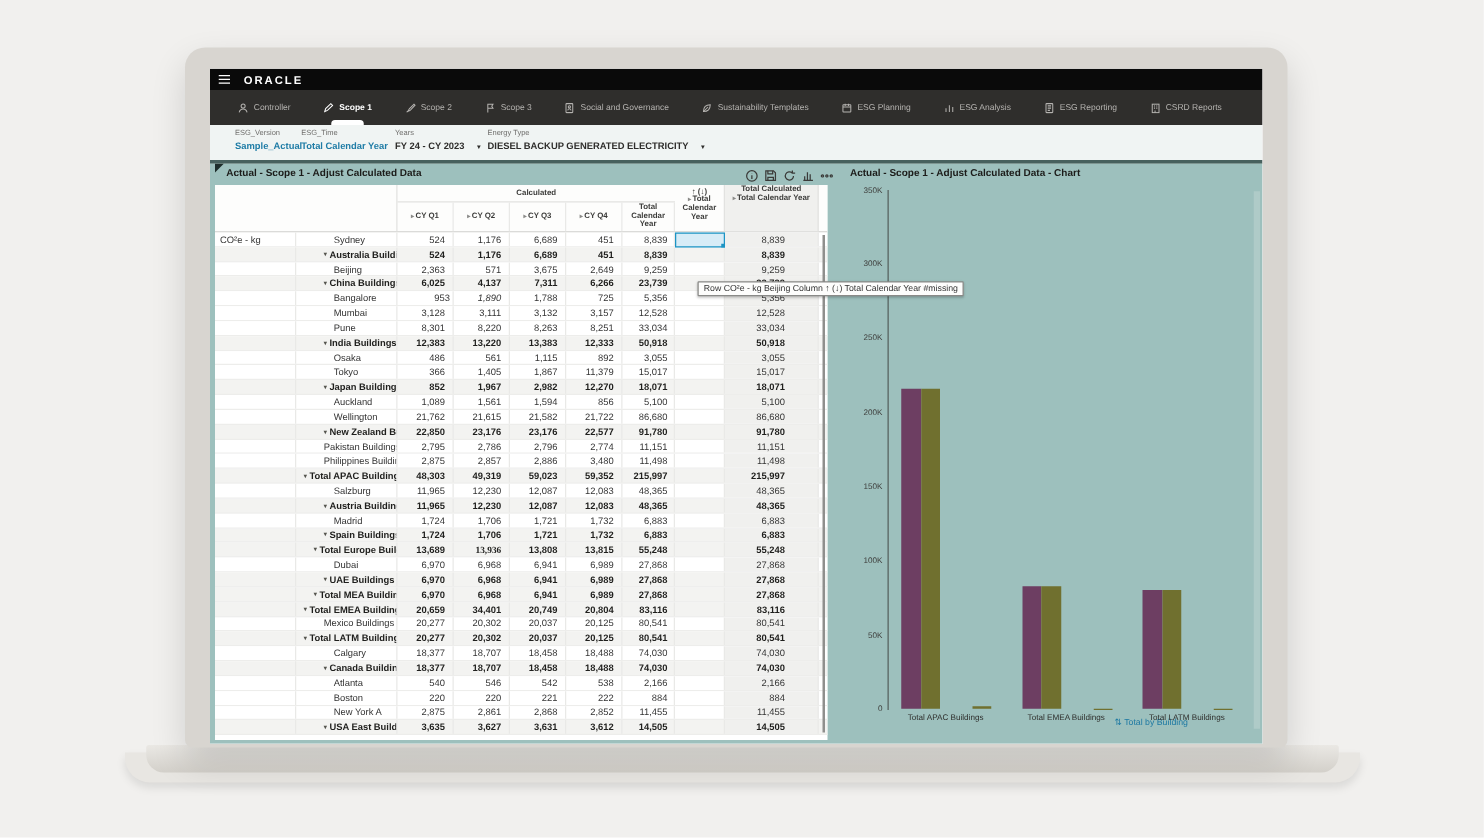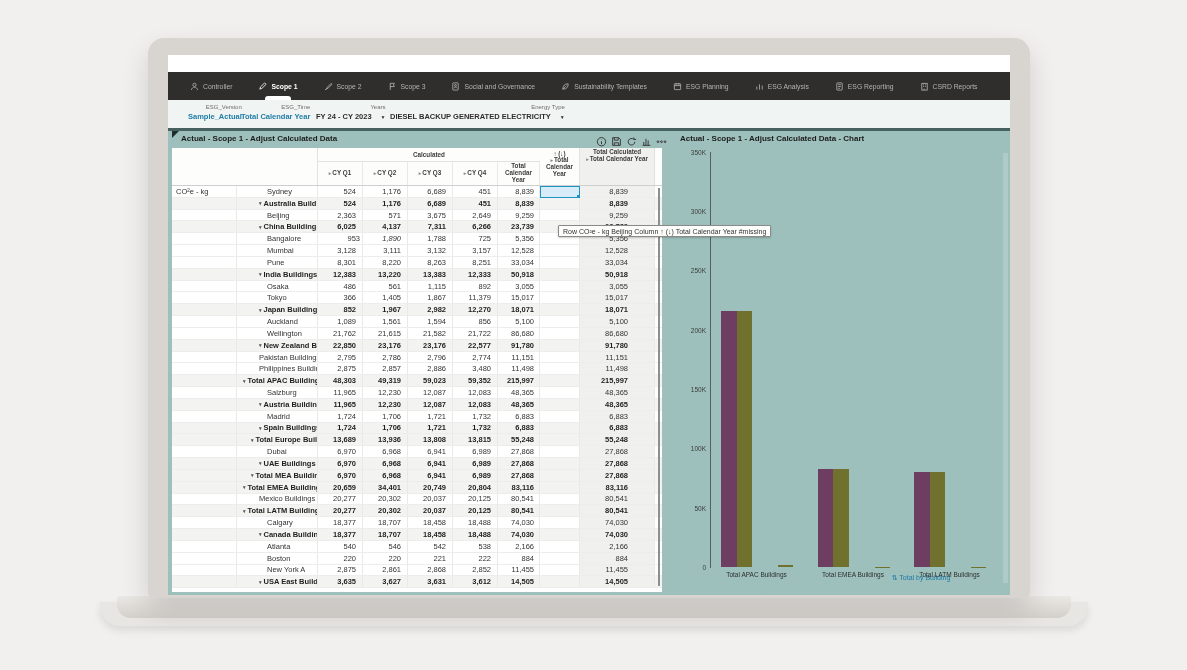--- a/index.html
+++ b/index.html
@@ -17,21 +17,21 @@
   .hamburger i{display:block;height:1.2px;background:#fff;}
   .oracle-logo{color:#fff;font-size:9px;font-weight:bold;letter-spacing:1.6px;margin-left:11px;}
   
   .nav{position:absolute;left:0;top:17px;width:842px;height:28px;background:#2f2e2c;display:flex;align-items:center;gap:26px;padding-left:22px;box-sizing:border-box;}
   .tab{position:relative;height:100%;display:flex;align-items:center;gap:4px;color:#b5b3b0;font-size:6.8px;white-space:nowrap;cursor:pointer;}
   .tab svg{width:9px;height:9px;stroke:currentColor;fill:none;stroke-width:0.9;}
   .tab.active{color:#fff;font-weight:bold;}
   .tab.active::after{content:"";position:absolute;left:50%;transform:translateX(-50%);bottom:0;width:26px;height:4.5px;background:#fff;border-radius:3px 3px 0 0;}
   
   .pov{position:absolute;left:0;top:45px;width:842px;height:28px;background:#f0f4f3;}
-  .pov-item{position:absolute;top:4px;text-align:right;}
+  .pov-item{position:absolute;top:4px;}
   .pov-label{font-size:6px;color:#6f6e6c;margin-bottom:2px;}
   .pov-value{font-size:7.5px;font-weight:bold;color:#2e2d2b;white-space:nowrap;cursor:pointer;}
   .pov-value.link{color:#1f7ca6;}
   .pov-caret{font-size:5px;color:#2e2d2b;margin-left:9px;}
   .dark-line{position:absolute;left:0;top:73px;width:842px;height:2.5px;background:#47615e;}
   
   .content{position:absolute;left:0;top:75.5px;width:842px;height:464.5px;background:#9dc0bd;}
   .panel-title{position:absolute;font-size:8px;font-weight:bold;color:#1c1c1a;white-space:nowrap;}
   .wedge{position:absolute;left:4px;top:76px;width:0;height:0;border-top:7px solid #1d2d2b;border-right:7px solid transparent;}
   .toolbar{position:absolute;left:428px;top:77px;display:flex;gap:4px;}
@@ -70,20 +70,28 @@
 </head>
 <body>
 
 <div id="stage">
   <div class="laptop-base-lip"></div>
   <div class="laptop-base"></div>
   <div class="laptop-shell"></div>
 
   <div class="screen">
 
+    <div class="obar">
+      <div class="hamburger">
+          <i></i>
+          <i></i>
+          <i></i>
+        </div>
+      <div class="oracle-logo">ORACLE</div>
+    </div>
 
     <div class="nav" id="navbar">
         <div class="tab">
           <svg viewBox="0 0 10 10">
             <circle cx="5" cy="3.2" r="1.8"></circle>
             <path d="M1.5 8.8c.5-2 2-3 3.5-3s3 1 3.5 3"></path>
           </svg>
           <span>Controller</span>
         </div>
         <div class="tab active">
@@ -468,21 +476,21 @@
           <div class="gc num" style="width:45px;padding-right:6px;">1,732</div>
           <div class="gc num" style="width:42px;padding-right:5px;">6,883</div>
           <div class="gc num" style="width:40px;padding-right:4px;"></div>
           <div class="gc num shaded" style="width:75px;padding-right:26px;">6,883</div>
           <div class="gc" style="width:7px;border-right:none;"></div>
         </div>
         <div class="g-row bold">
           <div class="gc" style="width:65px;padding-left:4px;"></div>
           <div class="gc" style="width:81px;padding-left:14px;"><span class="rowcaret">▾</span>Total Europe Buildings</div>
           <div class="gc num" style="width:45px;padding-right:6px;">13,689</div>
-          <div class="gc num" style="width:45px;padding-right:6px;">13,936</div>
+          <div class="gc num" style="width:45px;padding-right:6px;font-family:Liberation Serif, serif;">13,936</div>
           <div class="gc num" style="width:45px;padding-right:6px;">13,808</div>
           <div class="gc num" style="width:45px;padding-right:6px;">13,815</div>
           <div class="gc num" style="width:42px;padding-right:5px;">55,248</div>
           <div class="gc num" style="width:40px;padding-right:4px;"></div>
           <div class="gc num shaded" style="width:75px;padding-right:26px;">55,248</div>
           <div class="gc" style="width:7px;border-right:none;"></div>
         </div>
         <div class="g-row">
           <div class="gc" style="width:65px;padding-left:4px;"></div>
           <div class="gc" style="width:81px;padding-left:30px;">Dubai</div>

